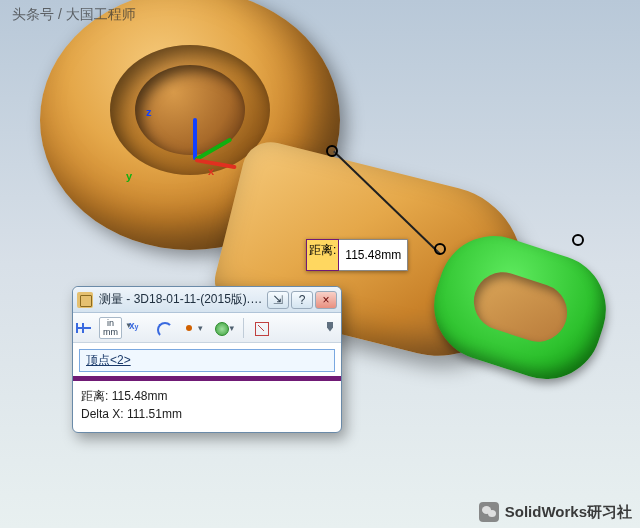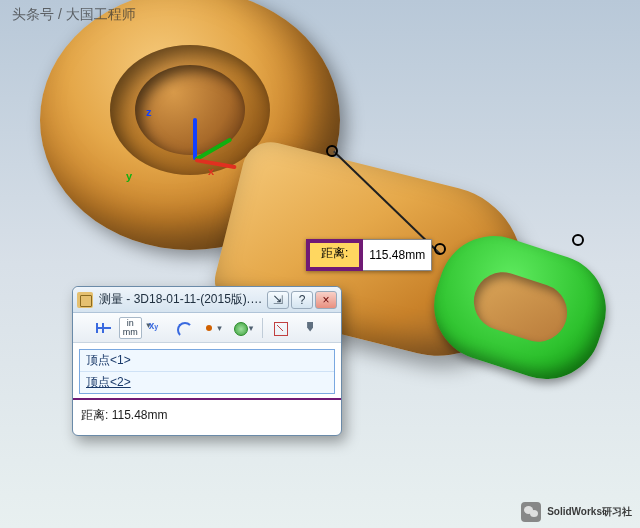--- a/index.html
+++ b/index.html
@@ -57,21 +57,21 @@
   .meas-line { position:absolute; background:#202020; }
   .ml1 { left:333px; top:152px; width:2px; height:148px; transform:rotate(-46deg); transform-origin:top left; }
   .meas-pt { position:absolute; width:12px; height:12px; border:2px solid #000; border-radius:50%; background:rgba(255,255,255,0.1); }
   .mp1 { left:326px; top:145px; }
   .mp2 { left:572px; top:234px; }
   .mp3 { left:434px; top:243px; }
   .dim-flag {
     position:absolute; left:306px; top:239px; display:flex; align-items:stretch;
     box-shadow: 0 1px 4px rgba(0,0,0,0.4);
   }
-  .dim-flag .lbl { background:#ffd760; padding:2px 11px; font-size:12px; border:4px solid #701a75; }
+  .dim-flag .lbl { background:#ffd760; padding:2px 2px; font-size:12px; border:1px solid #701a75; }
   .dim-flag .val { background:#fff; padding:8px 6px; font-size:12px; border:1px solid #888; border-left:none; }
 
   .measure-panel {
     position:absolute; left:72px; top:286px; width:270px;
     background:#fff; border:1px solid #6a8aa8; border-radius:6px;
     box-shadow: 4px 6px 14px rgba(0,0,0,0.35);
     font-size:12px;
   }
   .mp-titlebar {
     display:flex; align-items:center; height:26px; padding:0 4px;
@@ -82,21 +82,21 @@
   .mp-titlebar .ico::after{content:"";position:absolute;left:3px;top:3px;width:10px;height:10px;border:1px solid #8a6a20;border-radius:1px;}
   .mp-titlebar .ttl { flex:1; color:#203040; white-space:nowrap; overflow:hidden; text-overflow:ellipsis; }
   .mp-titlebar .winbtn {
     width:22px;height:18px;margin-left:2px;border:1px solid #9ab; border-radius:3px;
     background:linear-gradient(#f6fbff,#d4e4f0); display:flex;align-items:center;justify-content:center;
     font-size:12px; color:#304050; cursor:pointer;
   }
   .mp-titlebar .winbtn.close { background:linear-gradient(#f8d0c8,#e89080); color:#600; }
 
   .mp-toolbar {
-    display:flex; align-items:center; gap:4px; height:30px; padding:2px 20px;
+    display:flex; align-items:center; gap:4px; height:30px; padding:2px 0;
     background:linear-gradient(#fafcfe,#e8eef4);
     border-bottom:1px solid #c8d4e0;
   }
   .tb-btn {
     min-width:20px; height:22px; padding:0 2px; display:flex; align-items:center; justify-content:center;
     border:1px solid transparent; border-radius:3px; cursor:pointer; font-size:11px; color:#304050;
   }
   .tb-sep { width:1px; height:20px; background:#c0ccd8; margin:0 2px; }
   .unit-combo {
     display:flex; flex-direction:column; align-items:center; font-size:9px; line-height:9px;
@@ -113,26 +113,26 @@
   .ico-chart::before{content:"";position:absolute;left:2px;top:2px;width:12px;height:12px;border:1px solid #c04040;}
   .ico-chart::after{content:"";position:absolute;left:4px;top:5px;width:8px;height:6px;background:linear-gradient(45deg,transparent 45%,#c04040 45%,#c04040 55%,transparent 55%);}
   .ico-pin::before{content:"";position:absolute;left:5px;top:2px;width:6px;height:10px;background:#607080;clip-path:polygon(0 0,100% 0,100% 60%,50% 100%,0 60%);}
 
   .mp-sel {
     margin:6px 6px 4px 6px; border:1px solid #7aa8e0; background:#f0f8ff;
   }
   .mp-sel .row { padding:2px 6px; color:#1a3a6a; border-bottom:1px solid #cfe2f6; }
   .mp-sel .row:last-child { border-bottom:none;text-decoration:underline; }
 
-  .mp-results { padding:6px 8px 10px 8px; color:#202020; border-top:2px solid #701a75; }
+  .mp-results { padding:6px 8px 10px 8px; color:#202020; border-top:5px solid #701a75; }
   .mp-results .line { padding:1px 0; }
 
   .wm-br {
     position:absolute; right:8px; bottom:6px; display:flex; align-items:center; gap:6px;
-    opacity:0.88; color:#222; font-size:10px; font-weight:bold;
+    opacity:0.88; color:#222; font-size:15px; font-weight:bold;
   }
   .wm-br .wechat {
     width:20px;height:20px;border-radius:4px;background:#7a7a7a;position:relative;
   }
   .wm-br .wechat::before,.wm-br .wechat::after{content:"";position:absolute;border-radius:50%;background:#ddd;}
   .wm-br .wechat::before{left:3px;top:4px;width:9px;height:8px;}
   .wm-br .wechat::after{left:9px;top:8px;width:8px;height:7px;}
   .wm-tl { position:absolute; left:12px; top:6px; color:#333; font-size:14px; opacity:0.7; }
 </style>
 </head>
@@ -200,26 +200,26 @@
     <div class="tb-btn">
         <span class="tb-ico ico-chart"></span>
       </div>
     <div style="flex:1"></div>
     <div class="tb-btn">
         <span class="tb-ico ico-pin"></span>
       </div>
   </div>
 
   <div class="mp-sel">
-    <div class="row">顶点&lt;1&gt;</div>
     <div class="row">顶点&lt;2&gt;</div>
   </div>
 
   <div class="mp-results">
     <div class="line">距离: 115.48mm</div>
+    <div class="line">Delta X: 111.51mm</div>
   </div>
 </div>
 
 <div class="wm-tl">头条号 / 大国工程师</div>
 <div class="wm-br">
   <span class="wechat"></span>
   <span>SolidWorks研习社</span>
 </div>
 
 </body></html>

